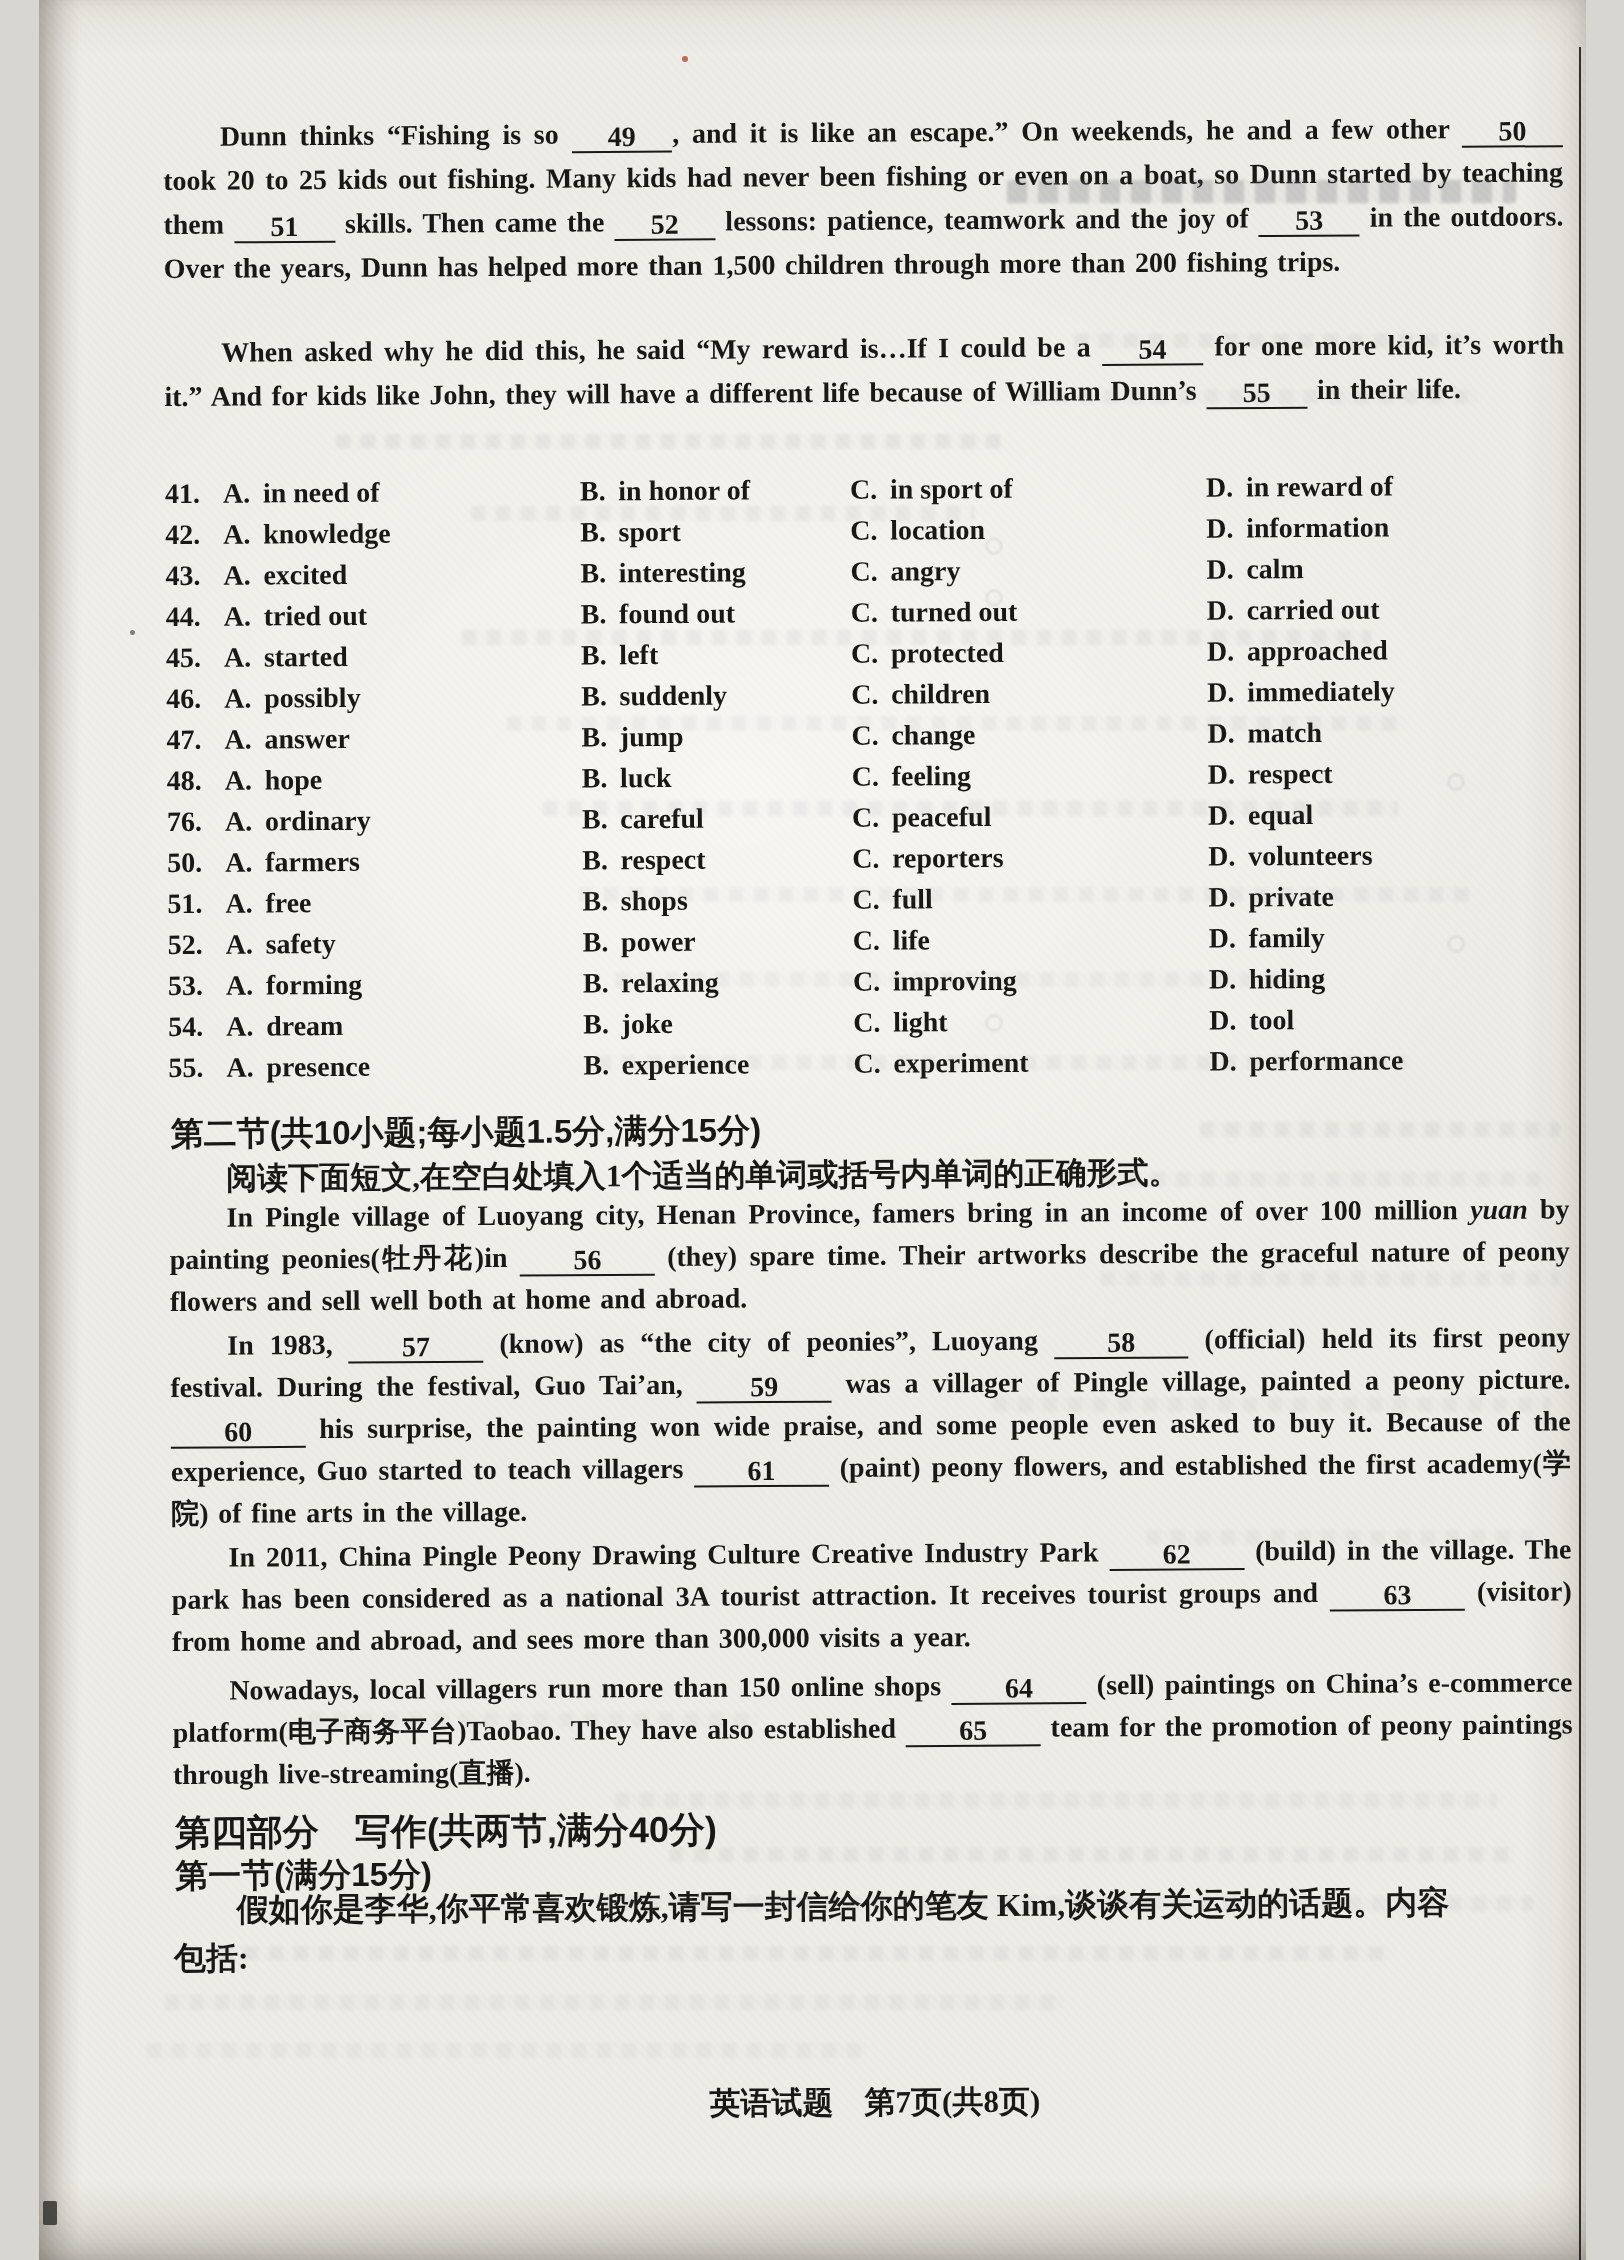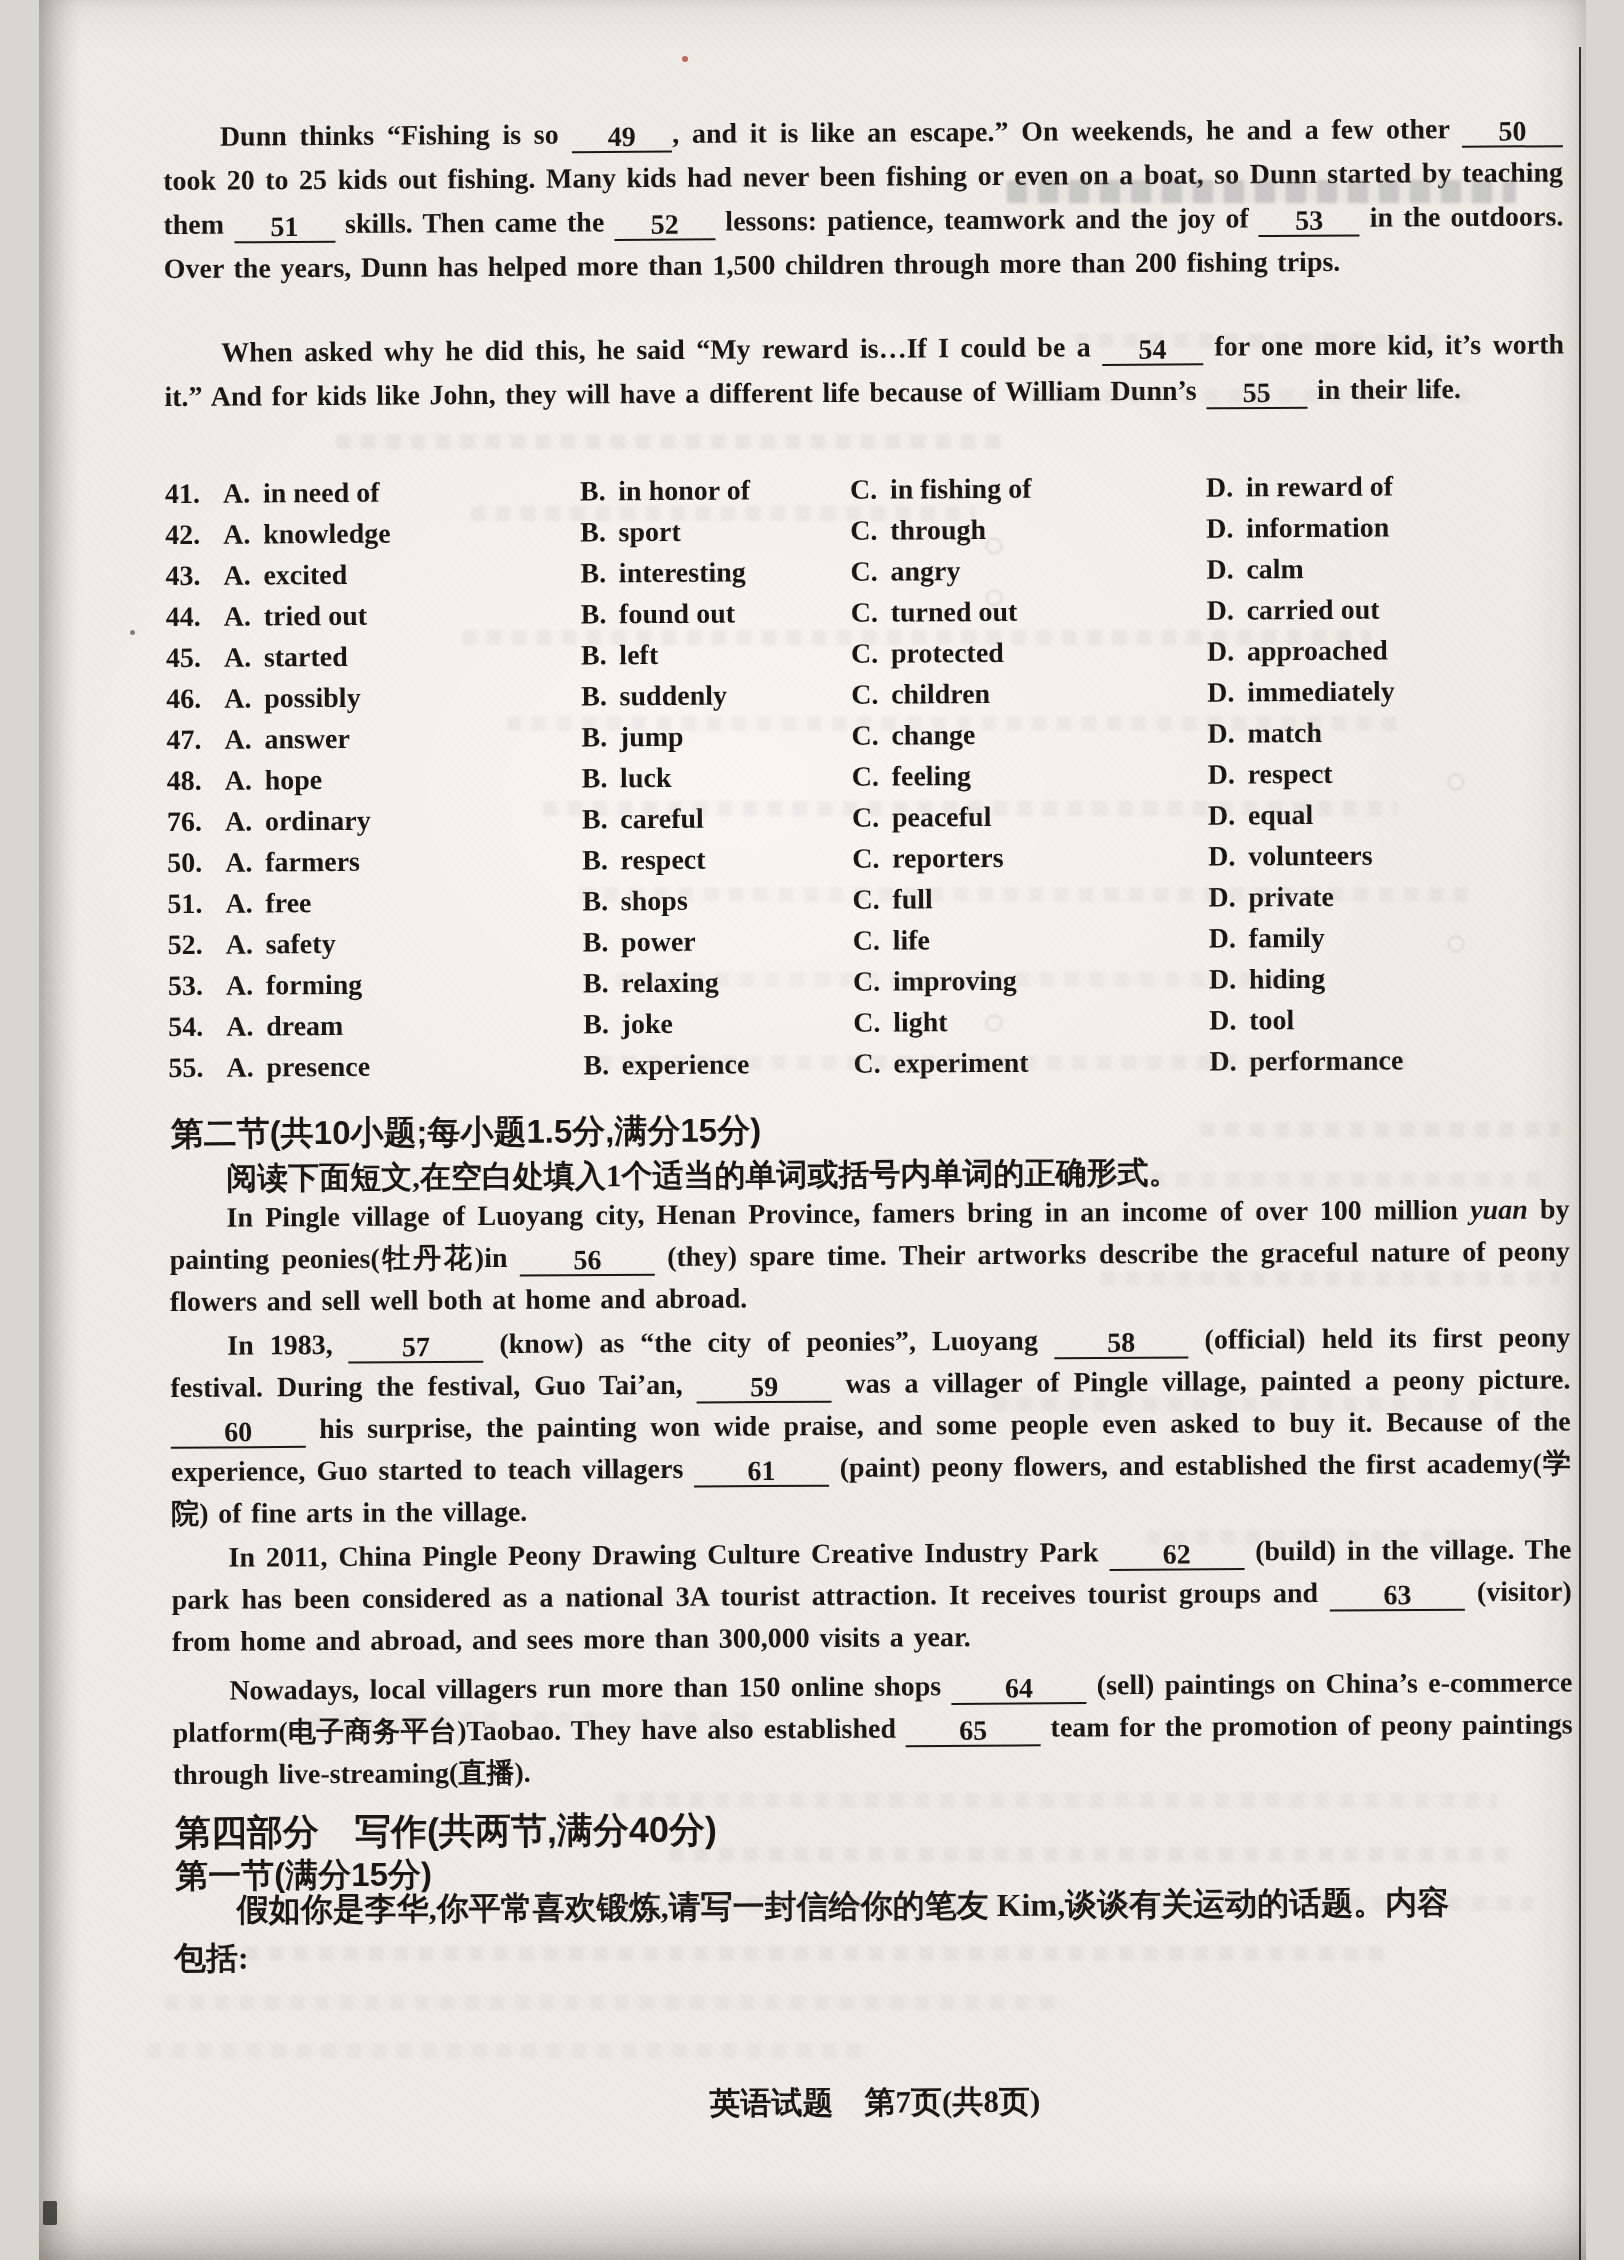--- a/index.html
+++ b/index.html
@@ -126,28 +126,28 @@
 
     <p class="para para1"><span>Dunn thinks “Fishing is so </span><span class="blank">49</span><span>, and it is like an escape.” On weekends, he and a few other </span><span class="blank">50</span><span> took 20 to 25 kids out fishing. Many kids had never been fishing or even on a boat, so Dunn started by teaching them </span><span class="blank">51</span><span> skills. Then came the </span><span class="blank">52</span><span> lessons: patience, teamwork and the joy of </span><span class="blank">53</span><span> in the outdoors. Over the years, Dunn has helped more than 1,500 children through more than 200 fishing trips.</span></p>
 
     <p class="para para2"><span>When asked why he did this, he said “My reward is…If I could be a </span><span class="blank">54</span><span> for one more kid, it’s worth it.” And for kids like John, they will have a different life because of William Dunn’s </span><span class="blank">55</span><span> in their life.</span></p>
 
     <div class="options">
         <div class="opt-row">
           <span class="opt-num">41.</span>
           <span class="opt-cell"><span class="opt-letter">A.</span><span>in need of</span></span>
           <span class="opt-cell"><span class="opt-letter">B.</span><span>in honor of</span></span>
-          <span class="opt-cell"><span class="opt-letter">C.</span><span>in fishing of</span></span>
+          <span class="opt-cell"><span class="opt-letter">C.</span><span>in sport of</span></span>
           <span class="opt-cell"><span class="opt-letter">D.</span><span>in reward of</span></span>
         </div>
         <div class="opt-row">
           <span class="opt-num">42.</span>
           <span class="opt-cell"><span class="opt-letter">A.</span><span>knowledge</span></span>
           <span class="opt-cell"><span class="opt-letter">B.</span><span>sport</span></span>
-          <span class="opt-cell"><span class="opt-letter">C.</span><span>through</span></span>
+          <span class="opt-cell"><span class="opt-letter">C.</span><span>location</span></span>
           <span class="opt-cell"><span class="opt-letter">D.</span><span>information</span></span>
         </div>
         <div class="opt-row">
           <span class="opt-num">43.</span>
           <span class="opt-cell"><span class="opt-letter">A.</span><span>excited</span></span>
           <span class="opt-cell"><span class="opt-letter">B.</span><span>interesting</span></span>
           <span class="opt-cell"><span class="opt-letter">C.</span><span>angry</span></span>
           <span class="opt-cell"><span class="opt-letter">D.</span><span>calm</span></span>
         </div>
         <div class="opt-row">

